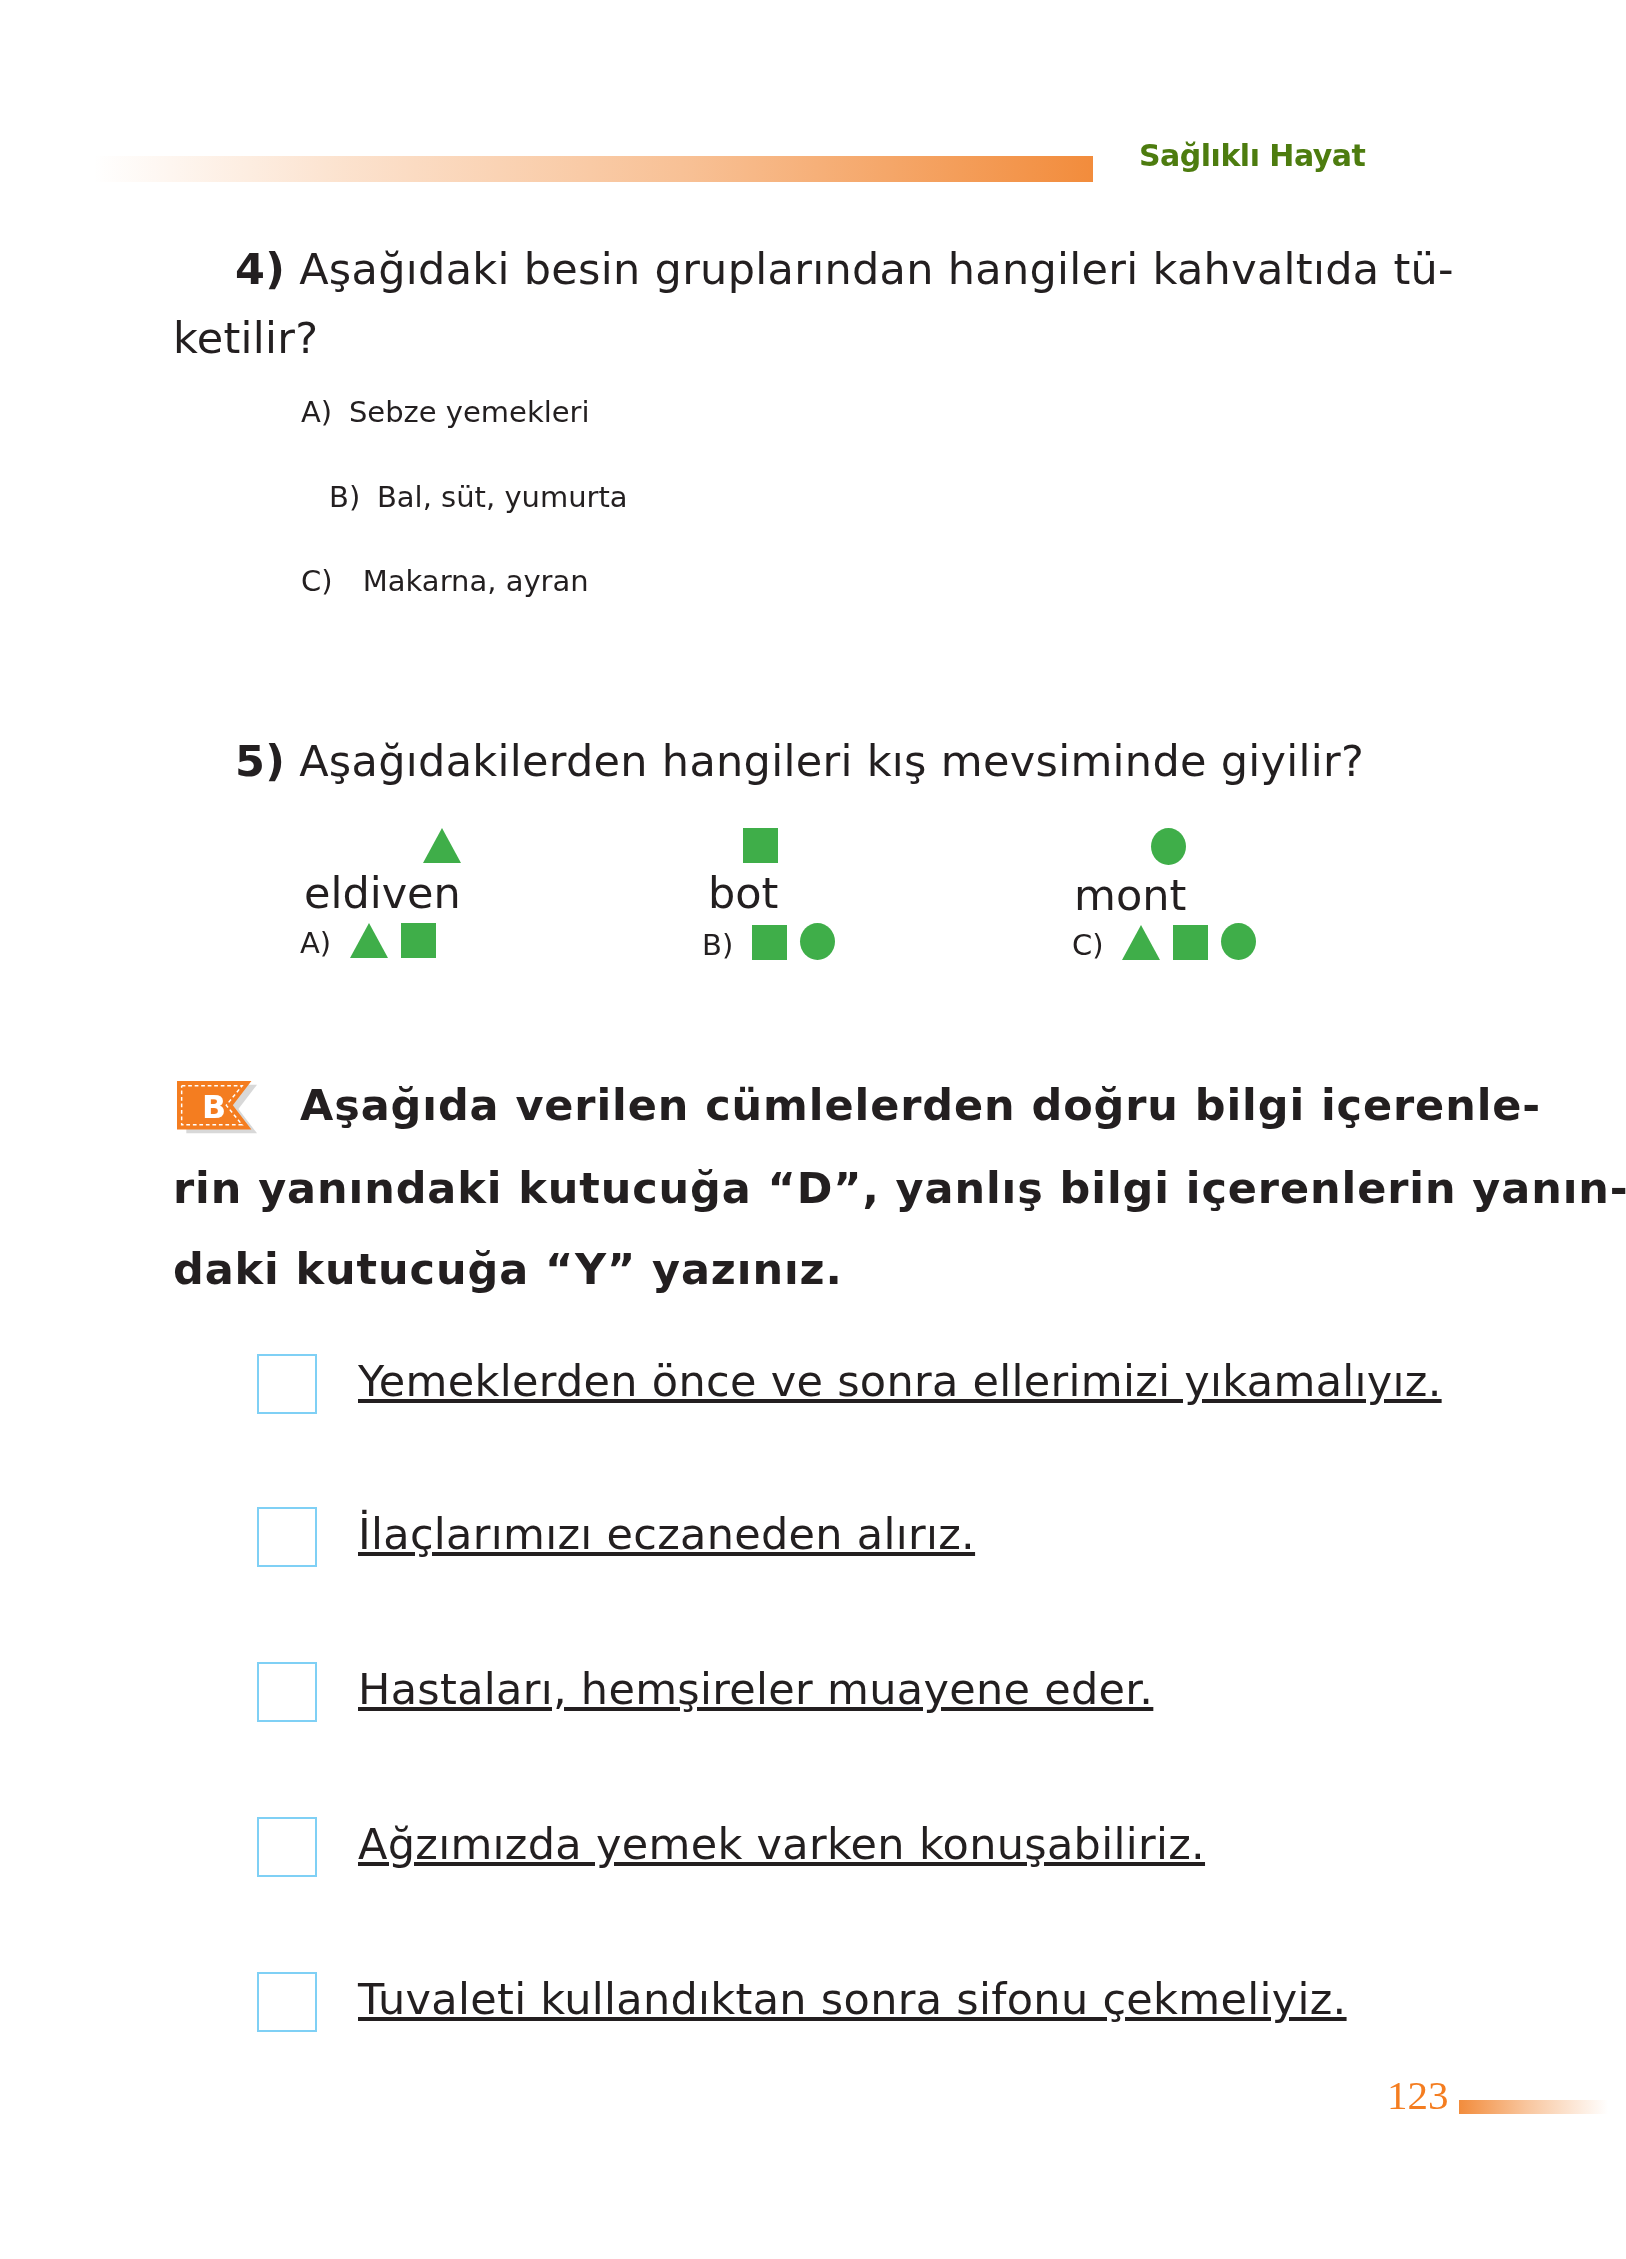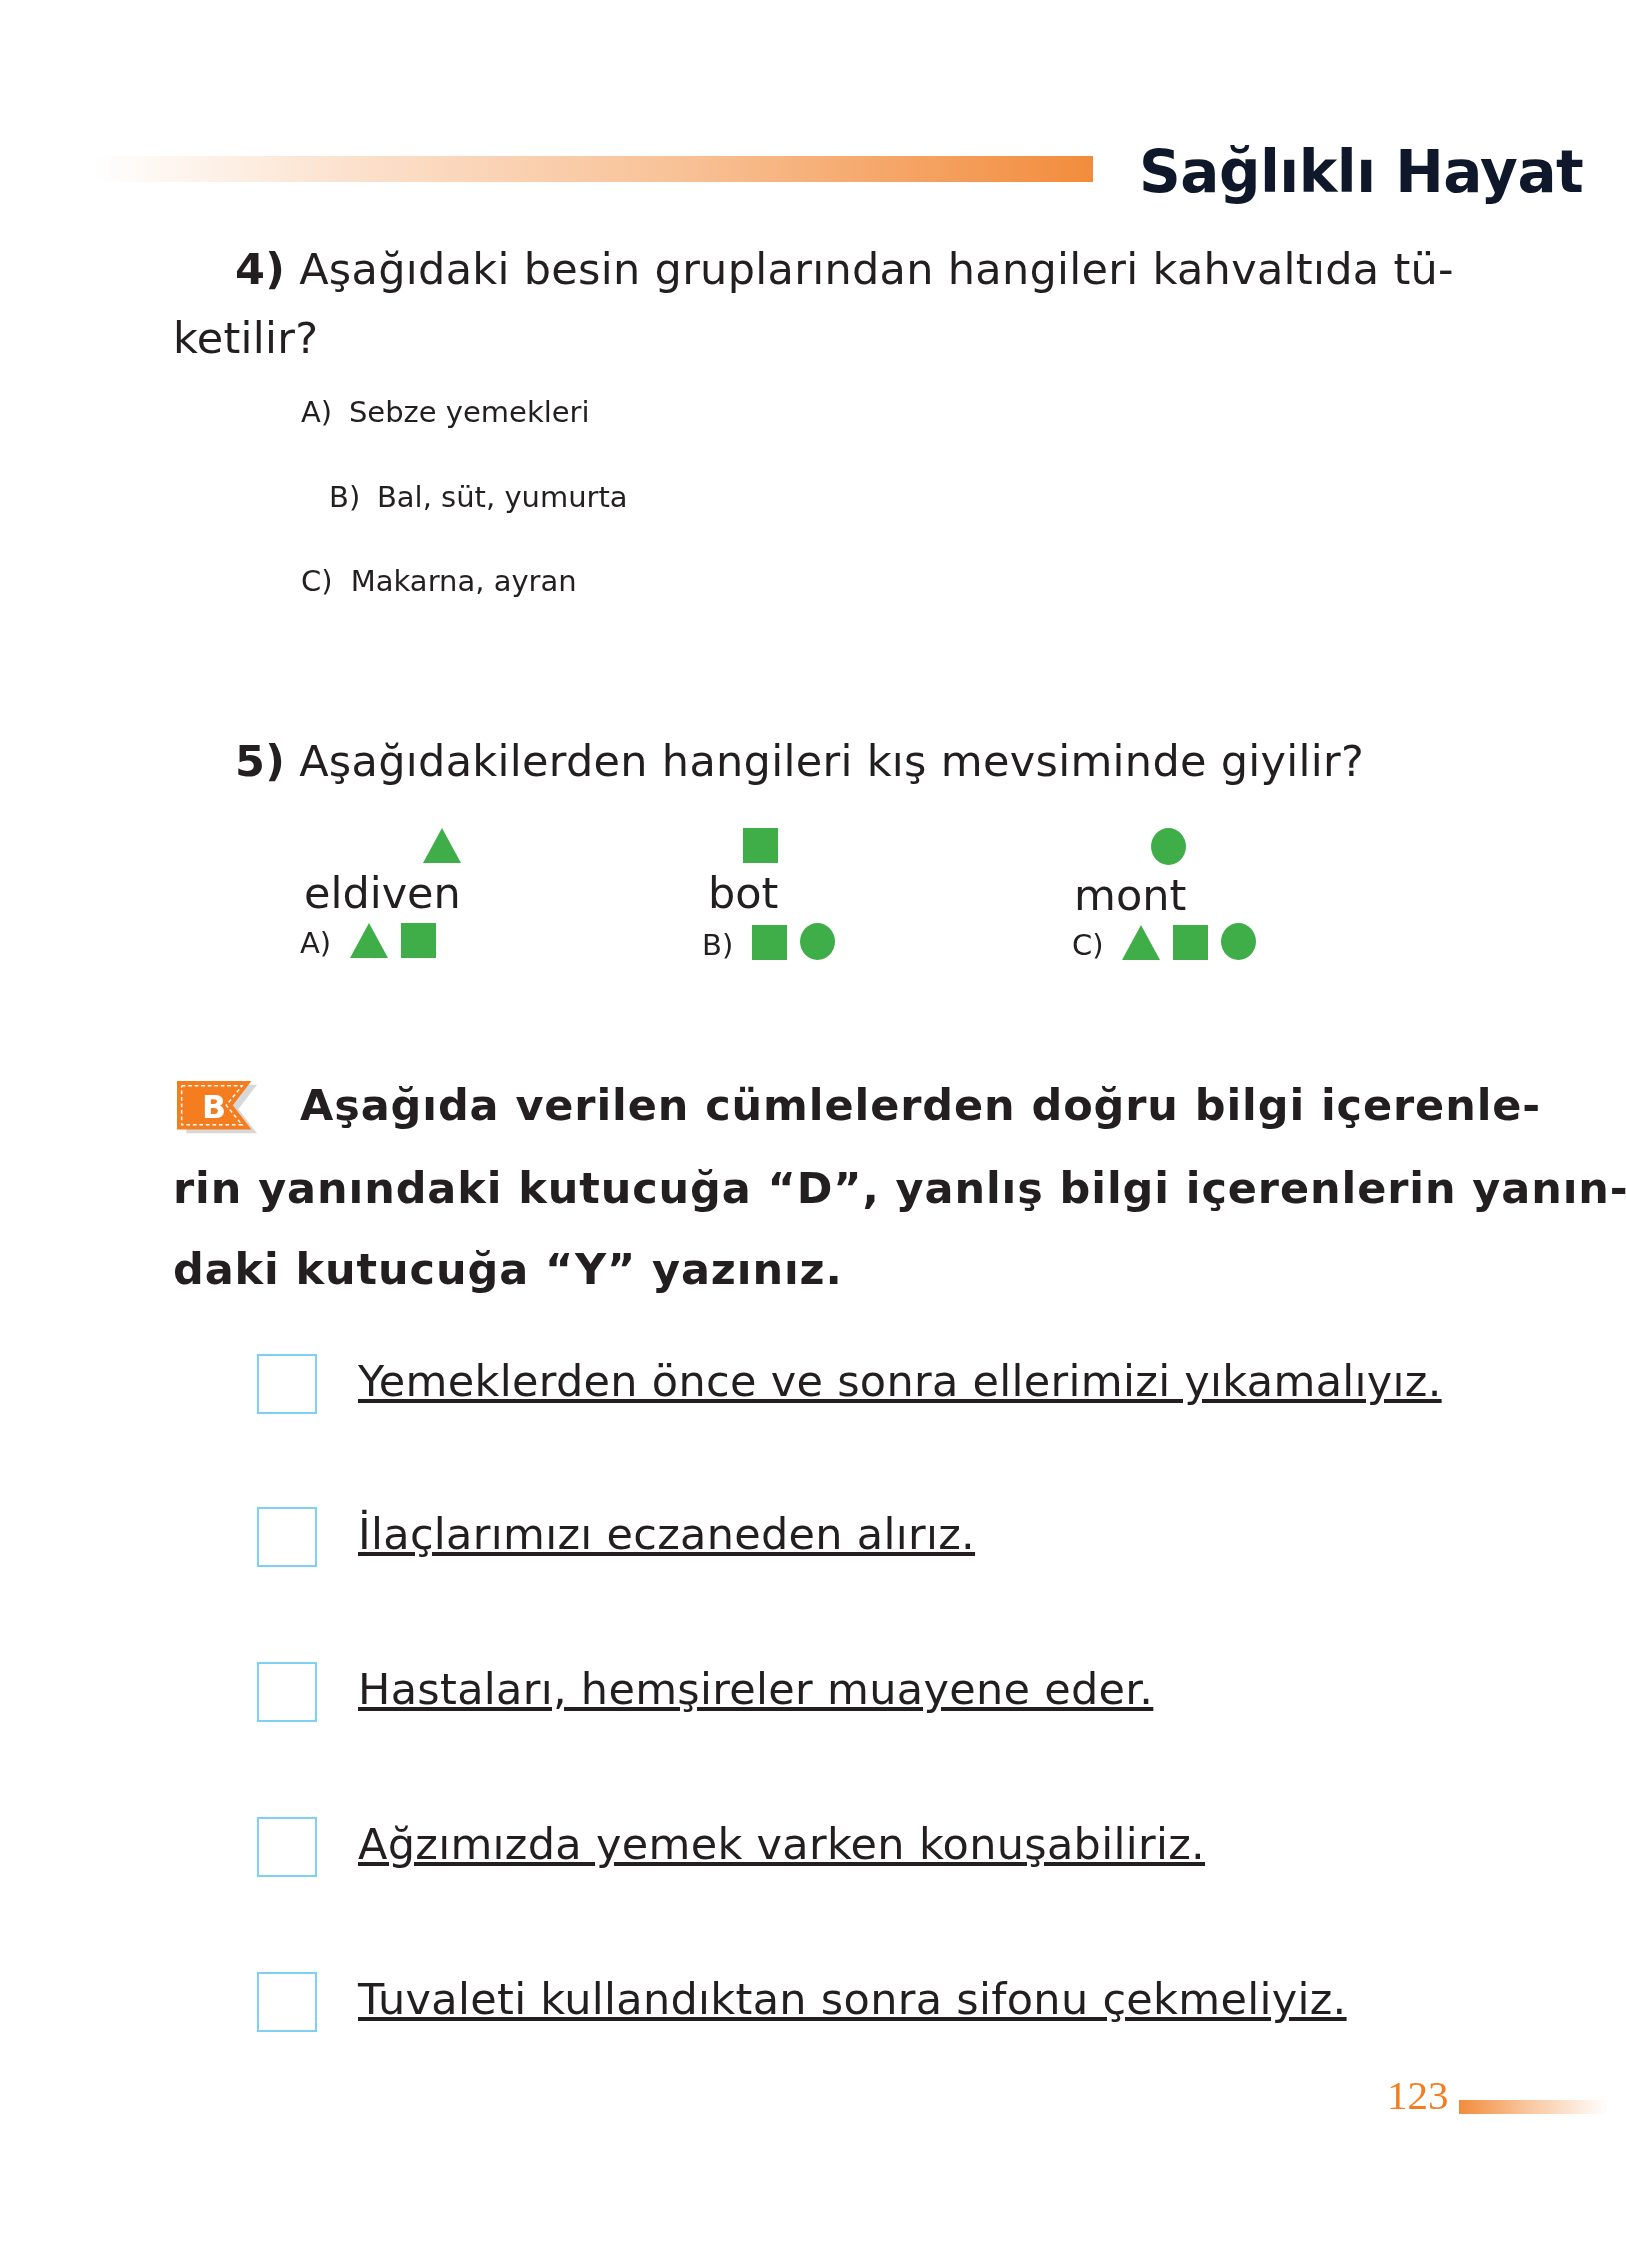--- a/index.html
+++ b/index.html
@@ -8,21 +8,21 @@
       font-family: "DejaVu Sans", sans-serif; color: #231f20;
     }
     .abs { position: absolute; }
 
     
     .header-bar {
       left: 93px; top: 156px; width: 1000px; height: 26px;
       background: linear-gradient(to right, rgba(242,140,60,0) 0%, rgba(242,140,60,0.25) 25%, rgba(242,140,60,0.55) 60%, #f28c3c 100%);
     }
     .header-title {
-      left: 1139px; top: 138px; font-size: 58px; font-weight: bold; color: #0f172a;
+      left: 1139px; top: 138px; font-size: 30px; font-weight: bold; color: #4d7c0f;
       letter-spacing: -0.5px; white-space: nowrap; text-align: right;
     }
 
     
     .qtext { font-size: 43px; white-space: nowrap; letter-spacing: 0.3px; }
     .qnum { font-weight: bold; }
 
     .opt { font-size: 29px; white-space: nowrap; }
 
     .shape-tri {
@@ -75,21 +75,21 @@
 <div class="abs opt" style="left:301px; top:395px;">
   <span>A)</span>
   <span style="margin-left:7.5px;">Sebze yemekleri</span>
 </div>
 <div class="abs opt" style="left:301px; top:480px;margin-left:28px;">
   <span>B)</span>
   <span style="margin-left:7.5px;">Bal, süt, yumurta</span>
 </div>
 <div class="abs opt" style="left:301px; top:564px;">
   <span>C)</span>
-  <span style="margin-left:9px;">Makarna, ayran</span>
+  <span style="margin-left:21px;">Makarna, ayran</span>
 </div>
 
 <div class="abs qtext" style="left:235px; top:736px;">
   <span class="qnum">5)</span>
   <span>Aşağıdakilerden hangileri kış mevsiminde giyilir?</span>
 </div>
 
 <div class="abs legend" style="left:304px; top:828px;">
   <span class="shape-tri"></span>
   <span class="lbl">eldiven</span>

